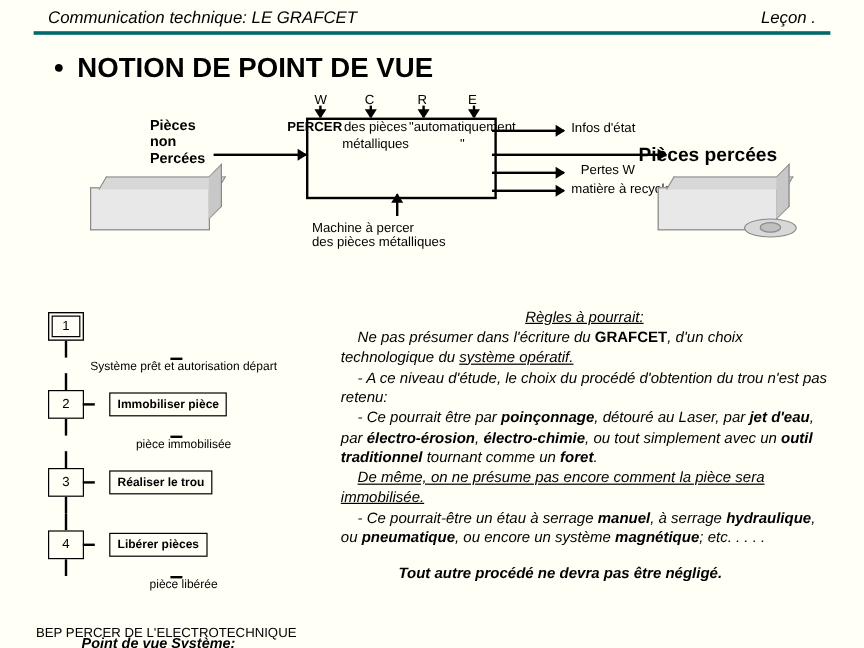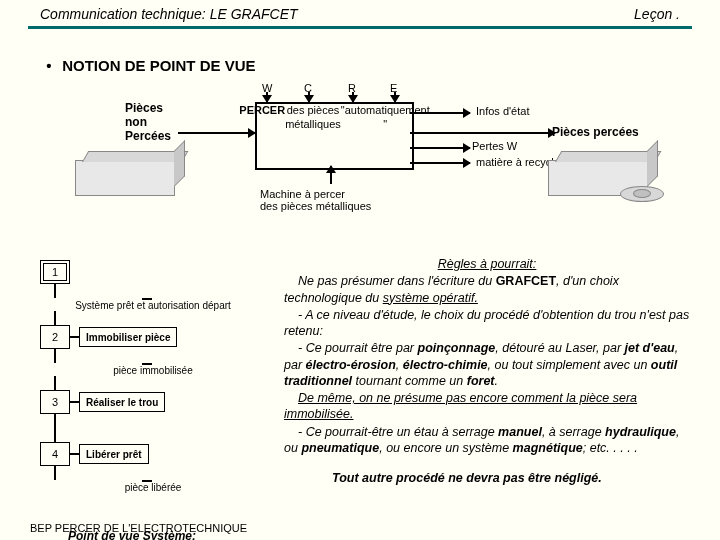--- a/index.html
+++ b/index.html
@@ -19,23 +19,23 @@
     padding: 6px 40px 4px 40px;
     font-style: italic;
     font-size: 14px;
   }
   .hr {
     margin: 0 28px;
     height: 3px;
     background: #006a6a;
   }
   .title {
-    font-size: 15px;
+    font-size: 23px;
     font-weight: bold;
-    padding: 28px 0 6px 40px;
+    padding: 14px 0 6px 40px;
   }
   .bullet { display:inline-block; width:18px; text-align:center; }
   .diagram {
     position: relative;
     margin: 0 30px 0 60px;
     height: 156px;
     font-size: 11px;
   }
   .box-main {
     position:absolute; left:195px; top:22px; width:155px; height:64px;
@@ -71,21 +71,21 @@
   .grafcet{
     position:absolute; left:40px; top:0; width:210px; font-size:11px;
   }
   .step{
     border:1px solid #000; width:28px; height:22px; display:flex;
     align-items:center; justify-content:center; background:#fffff5;
   }
   .step.init{box-shadow:inset 0 0 0 2px #fffff5, inset 0 0 0 3px #000;}
   .act{
     border:1px solid #000; height:18px; padding:0 6px; display:inline-flex;
-    align-items:center; margin-left:0; font-size:10px; background:#fffff5;
+    align-items:center; margin-left:12px; font-size:10px; background:#fffff5;
   }
   .row{display:flex;align-items:center;}
   .link{width:2px;height:14px;background:#000;margin-left:14px;}
   .hlink{height:2px;background:#000;width:10px;display:inline-block;margin-left:-1px;}
   .tr{display:flex;align-items:center;margin-left:8px;flex-direction:column;}
   .tr .tick{width:10px;height:2px;background:#000;margin-left:-4px;}
   .tr .txt{margin-left:8px;font-size:10px;}
   .gcaption{font-style:italic;font-weight:bold;text-decoration:underline;font-size:12px;margin-top:36px;margin-left:28px;}
 
   .rules{
@@ -139,23 +139,23 @@
   <div class="lbl b" style="left:65px;top:22px;font-size:12px;line-height:1.15">
     <div>Pièces</div>
     <div>non</div>
     <div>Percées</div>
   </div>
   <div class="arrow-h" style="left:118px;top:52px;width:77px"></div>
 
   <div class="arrow-h" style="left:350px;top:32px;width:60px"></div>
   <div class="lbl" style="left:416px;top:25px">Infos d'état</div>
   <div class="arrow-h" style="left:350px;top:52px;width:145px"></div>
-  <div class="lbl b" style="left:492px;top:45px;font-size:12px">Pièces percées</div>
+  <div class="lbl b" style="left:472px;top:45px;font-size:16px">Pièces percées</div>
   <div class="arrow-h" style="left:350px;top:67px;width:60px"></div>
-  <div class="lbl" style="left:412px;top:60px">Pertes W</div>
+  <div class="lbl" style="left:424px;top:60px">Pertes W</div>
   <div class="arrow-h" style="left:350px;top:82px;width:60px"></div>
   <div class="lbl" style="left:416px;top:76px">matière à recycler</div>
 
   <div class="arrow-v" style="left:270px;top:86px;height:18px;transform:rotate(180deg)"></div>
   <div class="lbl" style="left:200px;top:108px;text-align:left;width:150px">
     <div>Machine à percer</div>
     <div>des pièces métalliques</div>
   </div>
 
   <div class="block3d" style="left:15px;top:80px"></div>
@@ -196,21 +196,21 @@
         <span class="hlink"></span>
         <div class="act b">Réaliser le trou</div>
       </div>
     <div class="link"></div>
     <div class="link"></div>
     <div class="row">
         <div class="step">
           <span>4</span>
         </div>
         <span class="hlink"></span>
-        <div class="act b">Libérer prêt</div>
+        <div class="act b">Libérer pièces</div>
       </div>
     <div class="link"></div>
     <div class="tr">
         <div class="tick"></div>
         <div class="txt">pièce libérée</div>
       </div>
     <div class="gcaption">Point de vue Système:</div>
   </div>
 
   <div class="rules">

